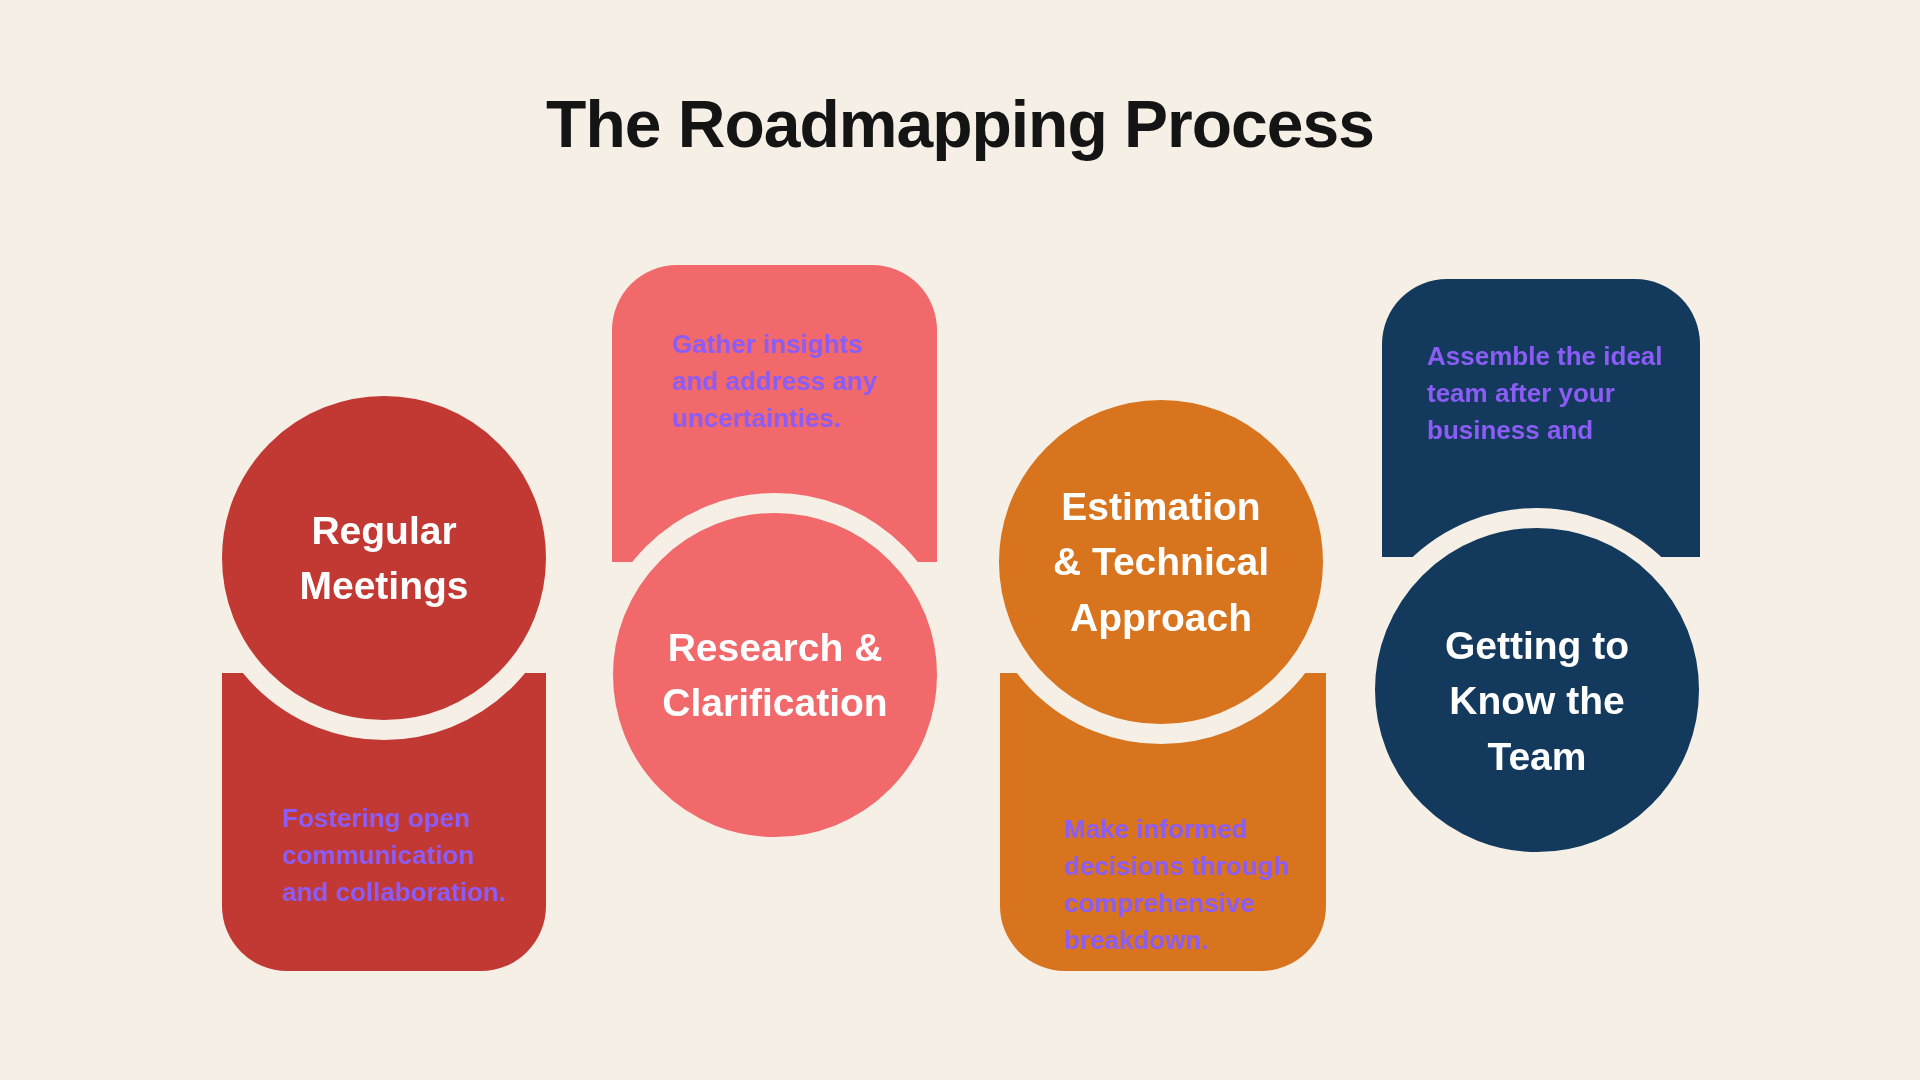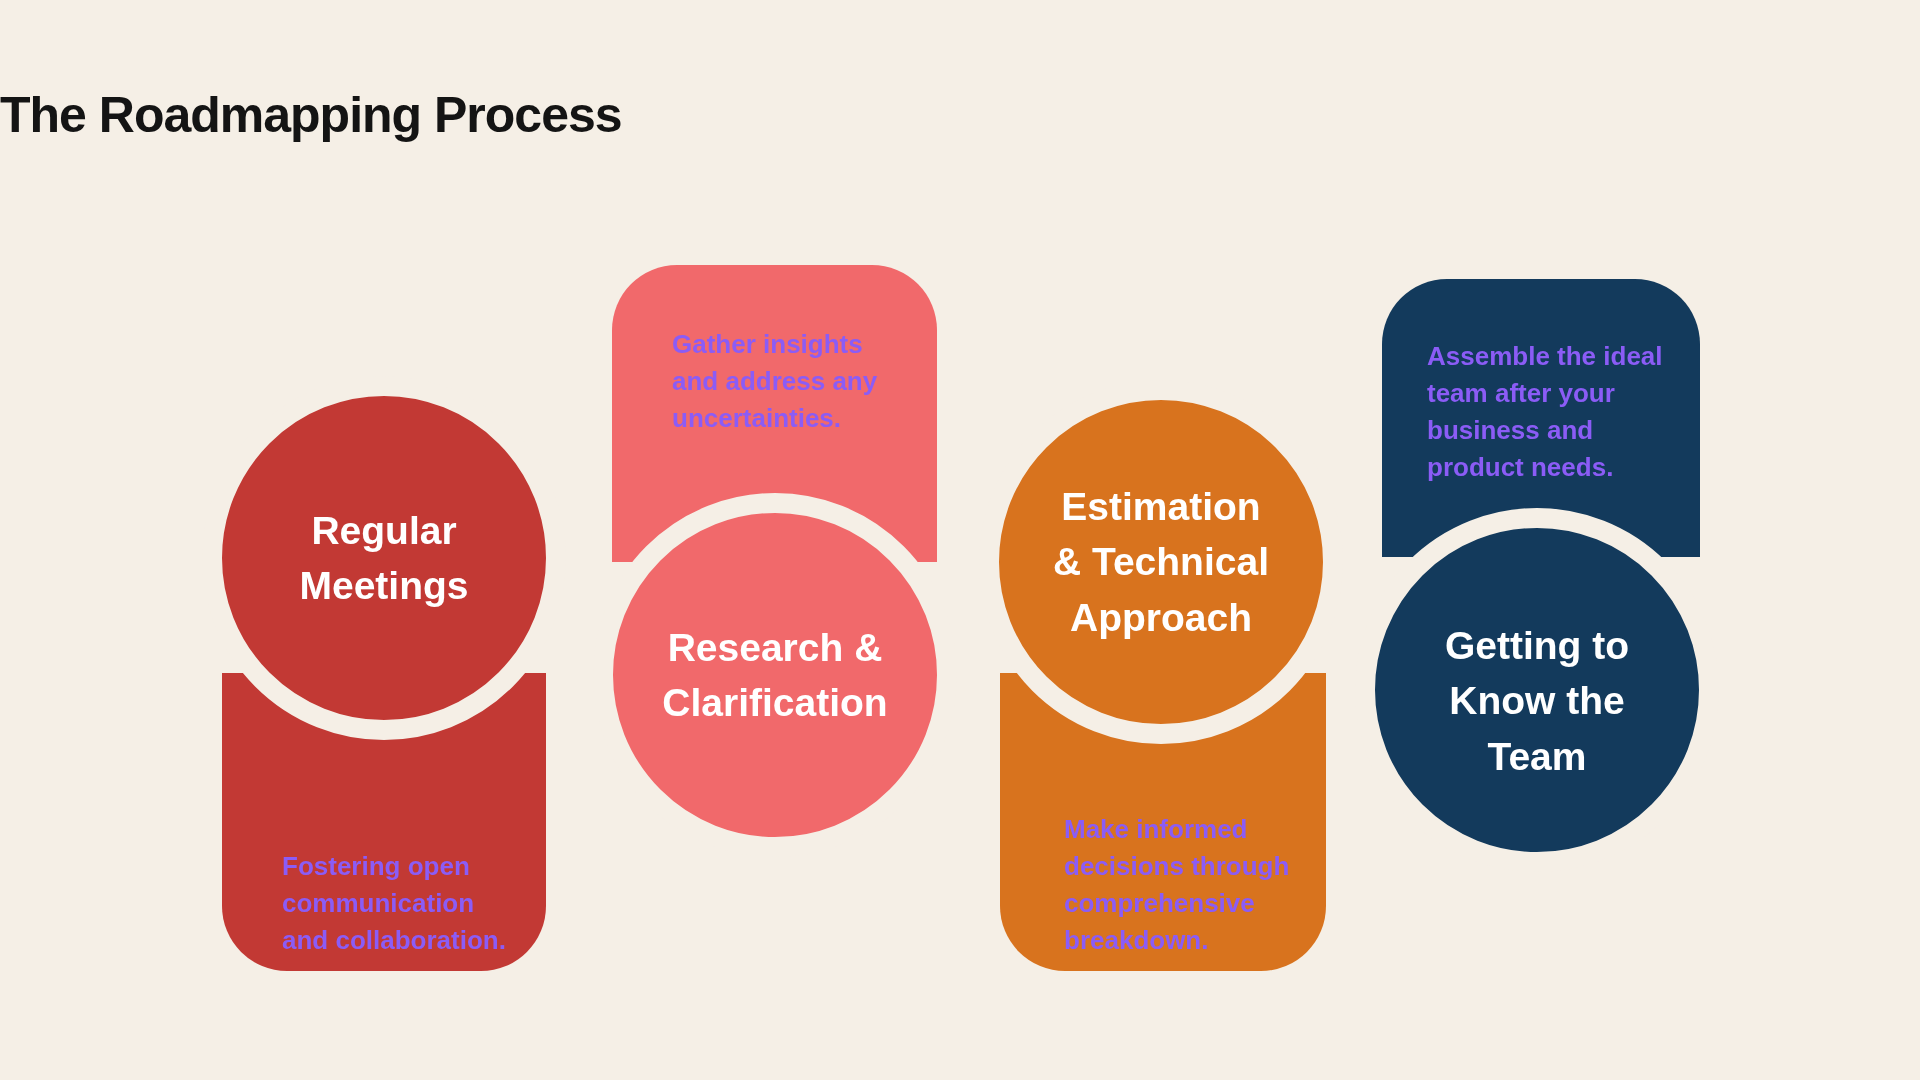--- a/index.html
+++ b/index.html
@@ -13,21 +13,22 @@
     overflow: hidden;
     background: #F5EFE6;
     font-family: "Liberation Sans", sans-serif;
   }
   .page-title {
     position: absolute;
     top: 86px;
     left: 0;
     width: 100%;
     margin: 0;
-    font-size: 50px;
+    text-align: center;
+    font-size: 66px;
     font-weight: 700;
     letter-spacing: -1px;
     color: #141414;
   }
   .card {
     position: absolute;
     box-sizing: border-box;
   }
   
   .rect-red    { left: 222px;  top: 673px; width: 324px; height: 298px; background: #C23934; border-radius: 0 0 65px 65px; }
@@ -61,21 +62,21 @@
   }
   .circle-navy .circle-label { padding-top: 22px; }
 
   .desc {
     position: absolute;
     color: #8b5cf6;
     font-weight: 700;
     font-size: 26px;
     line-height: 1.42;
   }
-  .desc-red    { left: 282px;  top: 800px; width: 240px; margin-top: 48px; }
+  .desc-red    { left: 282px;  top: 800px; width: 240px; }
   .desc-pink   { left: 672px;  top: 326px; width: 240px; }
   .desc-orange { left: 1064px; top: 792px; width: 260px; margin-top: 19px; }
   .desc-navy   { left: 1427px; top: 332px; width: 275px; margin-top: 6px; }
 
   .line { display: block; }
 </style>
 </head>
 <body>
 
 <h1 class="page-title">The Roadmapping Process</h1>
@@ -126,21 +127,20 @@
     </div>
   </div>
 </div>
 
 <div>
   <div class="card rect-navy"></div>
   <div class="desc desc-navy">
     <span class="line">Assemble the ideal</span>
     <span class="line">team after your</span>
     <span class="line">business and</span>
-    <span class="line">product needs.</span>
   </div>
   <div class="circle circle-navy">
     <div class="circle-label">
       <span class="line">Getting to</span>
       <span class="line">Know the</span>
       <span class="line">Team</span>
     </div>
   </div>
 </div>
 

